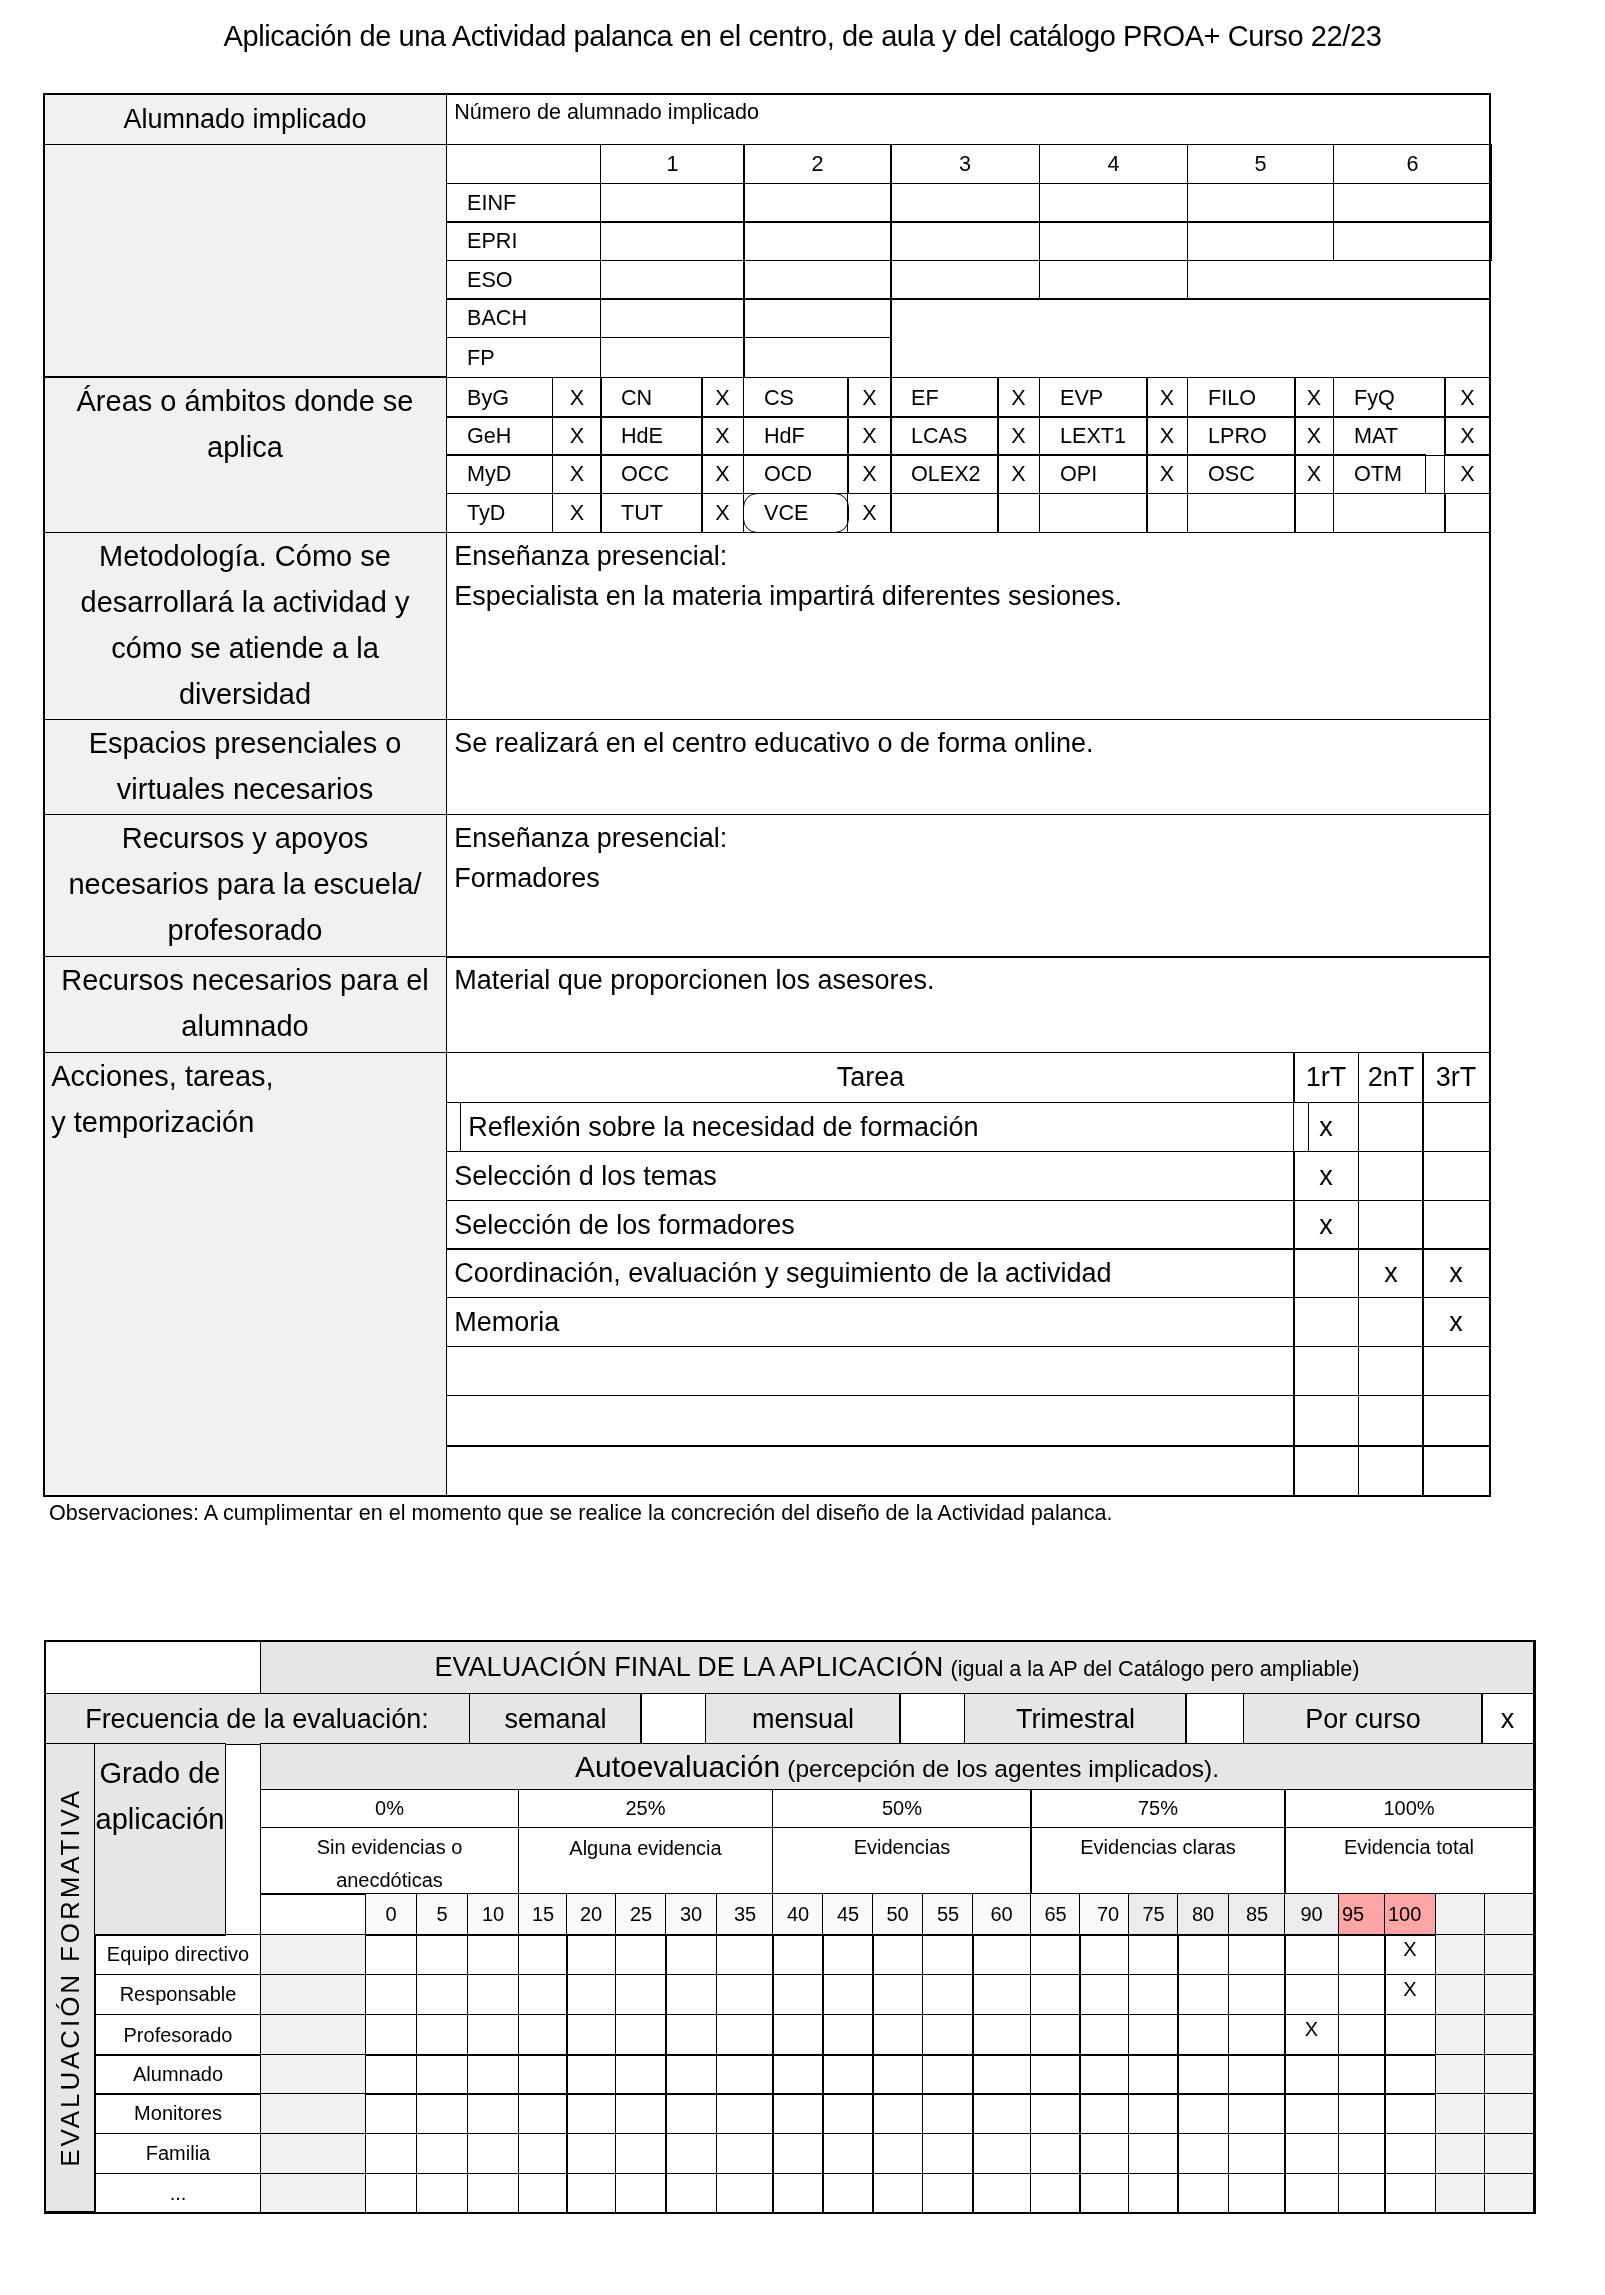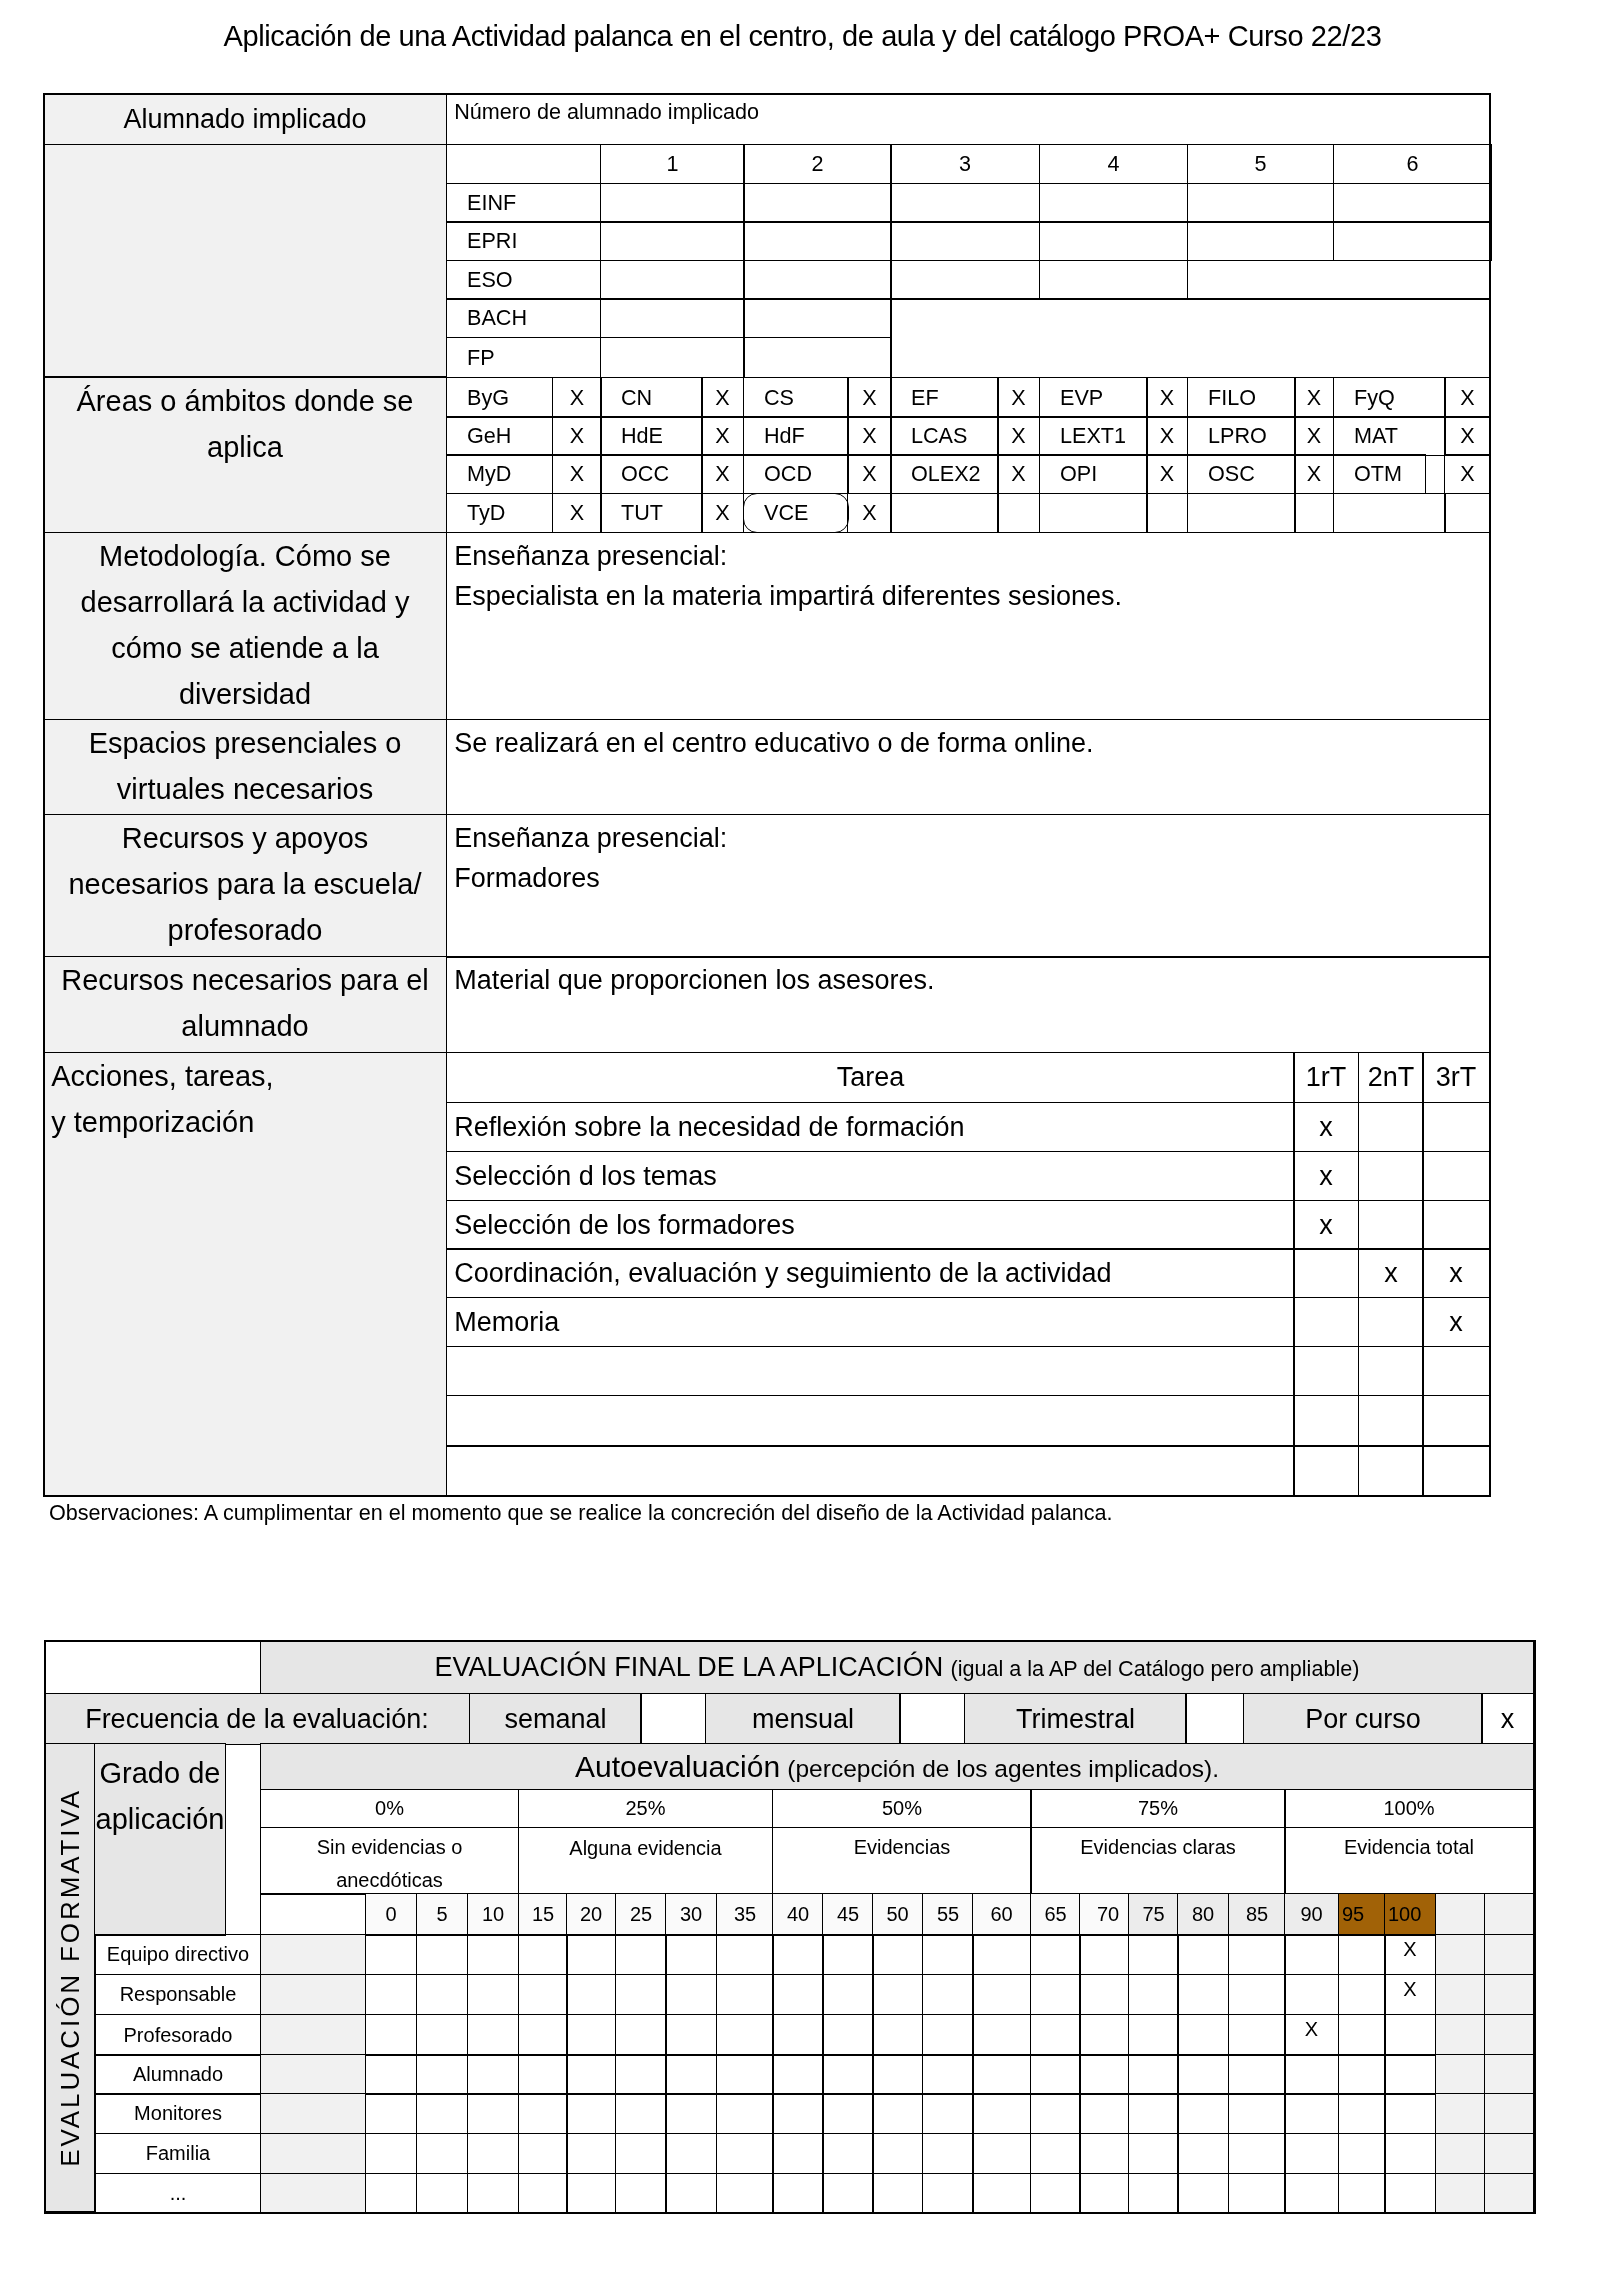--- a/index.html
+++ b/index.html
@@ -6,21 +6,21 @@
   body { width:1605px; height:2295px; position:relative; font-family:"Liberation Sans", sans-serif; color:#000; overflow:hidden; }
   .abs { position:absolute; box-sizing:border-box; }
   .title { left:0; width:1605px; top:20px; text-align:center; font-size:29px; font-weight:300; letter-spacing:-0.4px; }
   .cell { position:absolute; box-sizing:border-box; border:1.4px solid #000; display:flex; align-items:center; overflow:hidden; }
   .c { justify-content:center; text-align:center; }
   .l { justify-content:flex-start; padding-left:7.2px; }
   .top { align-items:flex-start; }
   .gray { background:#f1f1f1; }
   .gray2 { background:#e6e6e6; }
   .gray3 { background:#ececec; }
-  .gray4 { background:#a16207; }
+  .gray4 { background:#fca5a5; }
   .gray5 { background:#fafafa; }
   .lbl { font-size:29px; line-height:46px; padding:0 7.2px; }
   .txt38 { font-size:27px; }
   .txt30 { font-size:21.6px; }
   .txt28 { font-size:20px; }
   .body-text { font-size:27px; line-height:40px; padding:2.9px 7.2px; display:block; }
   .vert { writing-mode:vertical-rl; transform:rotate(180deg); font-size:26px; letter-spacing:2.9px; }
   .obs { left:49px; top:1500px; font-size:21.6px; }
 </style>
 </head>
@@ -306,21 +306,21 @@
     </div>
     <div class="cell c txt38" style="left: 1293px; top: 1052px; width: 66px; height: 51px;">
       <span>1rT</span>
     </div>
     <div class="cell c txt38" style="left: 1358px; top: 1052px; width: 66px; height: 51px;">
       <span>2nT</span>
     </div>
     <div class="cell c txt38" style="left: 1422px; top: 1052px; width: 68px; height: 51px;">
       <span>3rT</span>
     </div>
-    <div class="cell l txt38" style="left: 446px; top: 1102px; width: 849px; height: 50px;">
+    <div class="cell l txt38" style="left: 460px; top: 1102px; width: 849px; height: 50px;">
       <span>Reflexión sobre la necesidad de formación</span>
     </div>
     <div class="cell c txt38" style="left: 1293px; top: 1102px; width: 66px; height: 50px;">
       <span>x</span>
     </div>
     <div class="cell c txt38" style="left: 1358px; top: 1102px; width: 66px; height: 50px;">
       <span></span>
     </div>
     <div class="cell c txt38" style="left: 1422px; top: 1102px; width: 68px; height: 50px;">
       <span></span>

